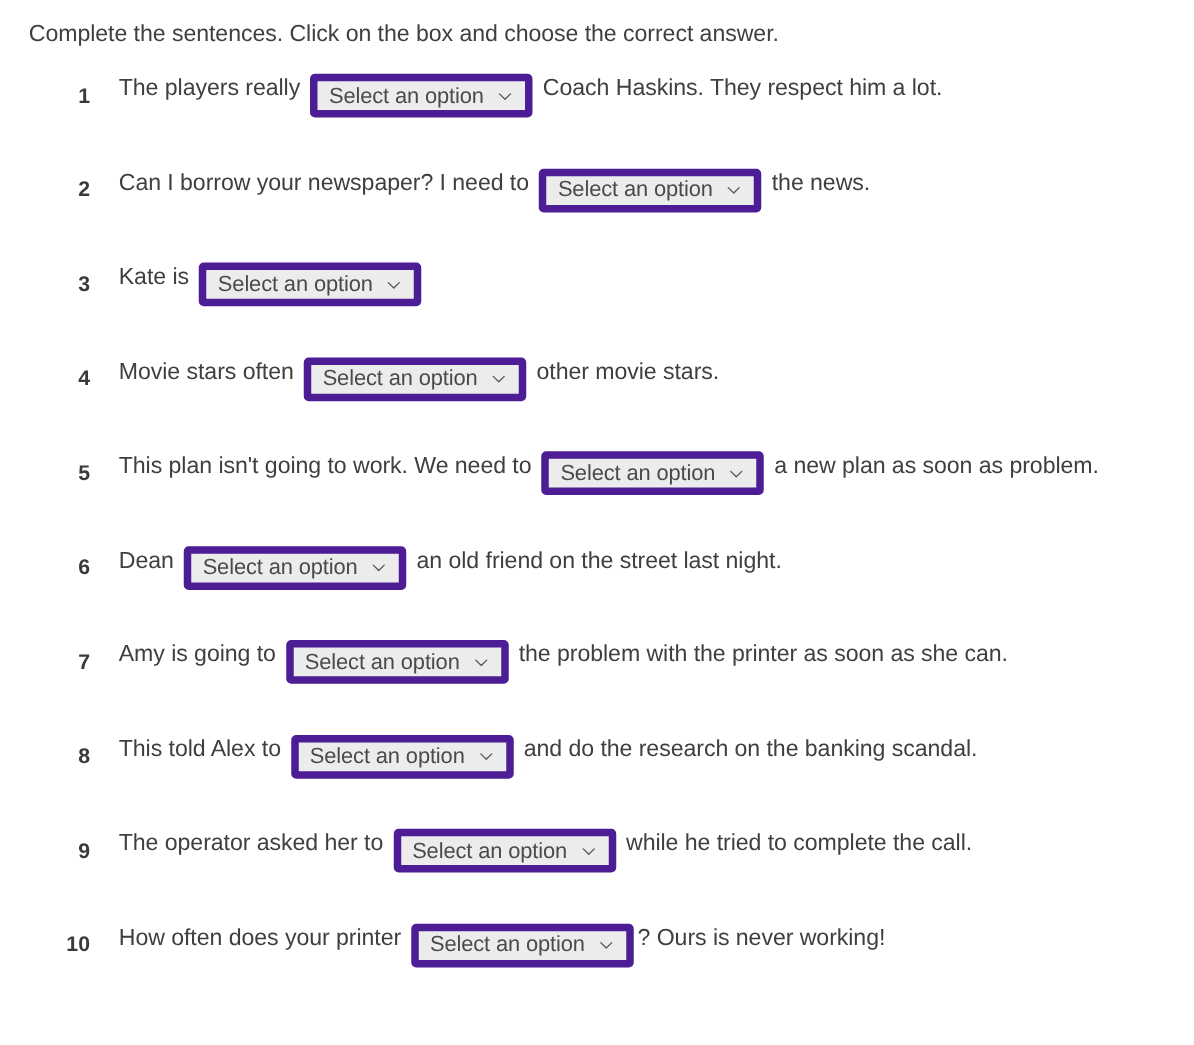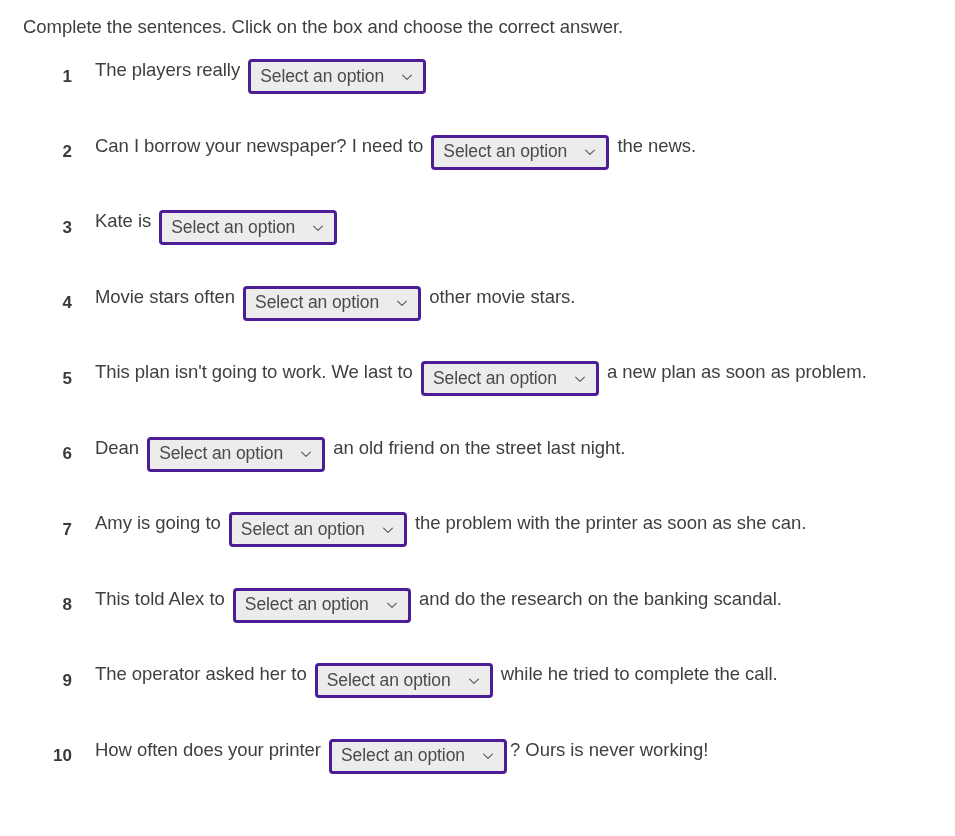--- a/index.html
+++ b/index.html
@@ -70,21 +70,21 @@
   }
 
   .select-box {
     display: inline-flex;
     align-items: center;
     justify-content: space-between;
     box-sizing: border-box;
     width: 178px;
     height: 35px;
     background: #ececec;
-    border: 3px solid #4c1d95;
+    border: 6px solid #4c1d95;
     border-radius: 4px;
     padding: 0 9px 0 9px;
     margin: 0 3px;
     cursor: pointer;
     vertical-align: middle;
   }
 
   .select-label {
     font-size: 17.5px;
     color: #4a4a4a;
@@ -116,20 +116,21 @@
     <span class="q-sentence">
       <span class="seg">The players really </span>
       <span class="select-box">
         <span class="select-label">Select an option</span>
         <span class="chevron">
           <svg width="14" height="14" viewBox="0 0 14 14" aria-hidden="true">
             <path d="M2.6 5.1 L7 9.4 L11.4 5.1" fill="none" stroke="#5a5a5a" stroke-width="1.1" stroke-linecap="round" stroke-linejoin="round"></path>
           </svg>
         </span>
       </span>
+      <span class="seg"> Coach Haskins. They respect him a lot.</span>
     </span>
   </li>
 
   <li class="question-row">
     <span class="q-number">2</span>
     <span class="q-sentence">
       <span class="seg">Can I borrow your newspaper? I need to </span>
       <span class="select-box">
         <span class="select-label">Select an option</span>
         <span class="chevron">
@@ -169,21 +170,21 @@
           </svg>
         </span>
       </span>
       <span class="seg"> other movie stars.</span>
     </span>
   </li>
 
   <li class="question-row">
     <span class="q-number">5</span>
     <span class="q-sentence">
-      <span class="seg">This plan isn't going to work. We last to </span>
+      <span class="seg">This plan isn't going to work. We need to </span>
       <span class="select-box">
         <span class="select-label">Select an option</span>
         <span class="chevron">
           <svg width="14" height="14" viewBox="0 0 14 14" aria-hidden="true">
             <path d="M2.6 5.1 L7 9.4 L11.4 5.1" fill="none" stroke="#5a5a5a" stroke-width="1.1" stroke-linecap="round" stroke-linejoin="round"></path>
           </svg>
         </span>
       </span>
       <span class="seg"> a new plan as soon as problem.</span>
     </span>

